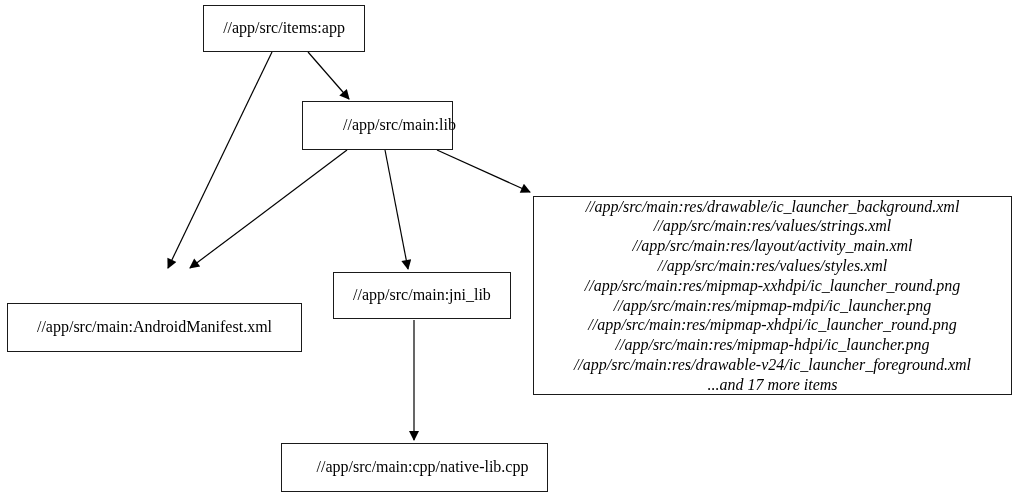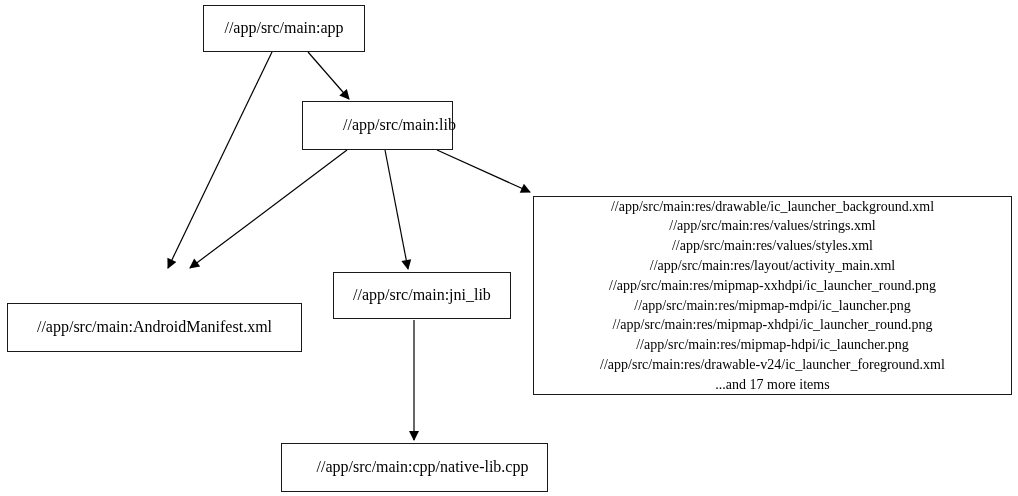--- a/index.html
+++ b/index.html
@@ -46,22 +46,23 @@
   .node-manifest { left: 7px;   top: 271px; width: 295px; height: 49px; margin-top: 32px; }
   .node-jni      { left: 333px; top: 272px; width: 178px; height: 47px; }
   .node-cpp      { left: 281px; top: 443px; width: 267px; height: 49px; padding-left: 16px; }
   .node-res {
     left: 533px;
     top: 196px;
     width: 479px;
     height: 199px;
     flex-direction: column;
     justify-content: center;
-    font-size: 14px;
+    font-size: 16px;
     line-height: 19.8px;
+    font-style: italic;
   }
   .res-line {
     width: 100%;
     text-align: center;
   }
 </style>
 </head>
 <body>
 
 <div class="canvas">
@@ -74,40 +75,40 @@
     </defs>
     <line x1="308" y1="52" x2="349" y2="99" marker-end="url(#arrowhead)"></line>
     <line x1="272" y1="52" x2="168" y2="268" marker-end="url(#arrowhead)"></line>
     <line x1="347" y1="150" x2="190" y2="268" marker-end="url(#arrowhead)"></line>
     <line x1="385" y1="150" x2="408" y2="269" marker-end="url(#arrowhead)"></line>
     <line x1="437" y1="150" x2="530" y2="192" marker-end="url(#arrowhead)"></line>
     <line x1="414" y1="320" x2="414" y2="440" marker-end="url(#arrowhead)"></line>
   </svg>
 
   <div class="node node-app">
-    <span>//app/src/main:app</span>
+    <span>//app/src/items:app</span>
   </div>
 
   <div class="node node-lib">
     <span>//app/src/main:lib</span>
   </div>
 
   <div class="node node-manifest">
     <span>//app/src/main:AndroidManifest.xml</span>
   </div>
 
   <div class="node node-jni">
     <span>//app/src/main:jni_lib</span>
   </div>
 
   <div class="node node-res">
     <div class="res-line">//app/src/main:res/drawable/ic_launcher_background.xml</div>
     <div class="res-line">//app/src/main:res/values/strings.xml</div>
+    <div class="res-line">//app/src/main:res/layout/activity_main.xml</div>
     <div class="res-line">//app/src/main:res/values/styles.xml</div>
-    <div class="res-line">//app/src/main:res/layout/activity_main.xml</div>
     <div class="res-line">//app/src/main:res/mipmap-xxhdpi/ic_launcher_round.png</div>
     <div class="res-line">//app/src/main:res/mipmap-mdpi/ic_launcher.png</div>
     <div class="res-line">//app/src/main:res/mipmap-xhdpi/ic_launcher_round.png</div>
     <div class="res-line">//app/src/main:res/mipmap-hdpi/ic_launcher.png</div>
     <div class="res-line">//app/src/main:res/drawable-v24/ic_launcher_foreground.xml</div>
     <div class="res-line">...and 17 more items</div>
   </div>
 
   <div class="node node-cpp">
     <span>//app/src/main:cpp/native-lib.cpp</span>

